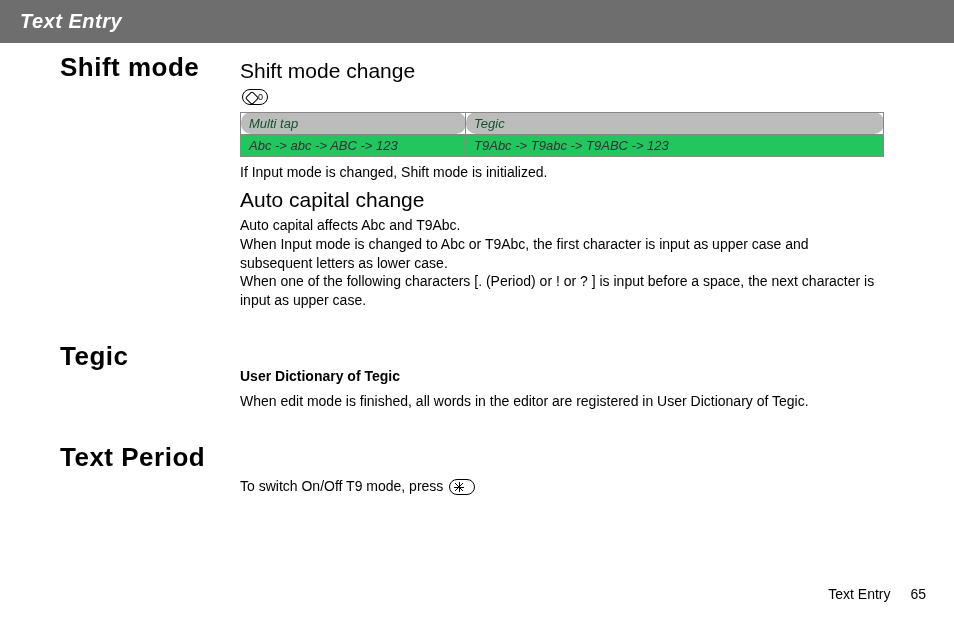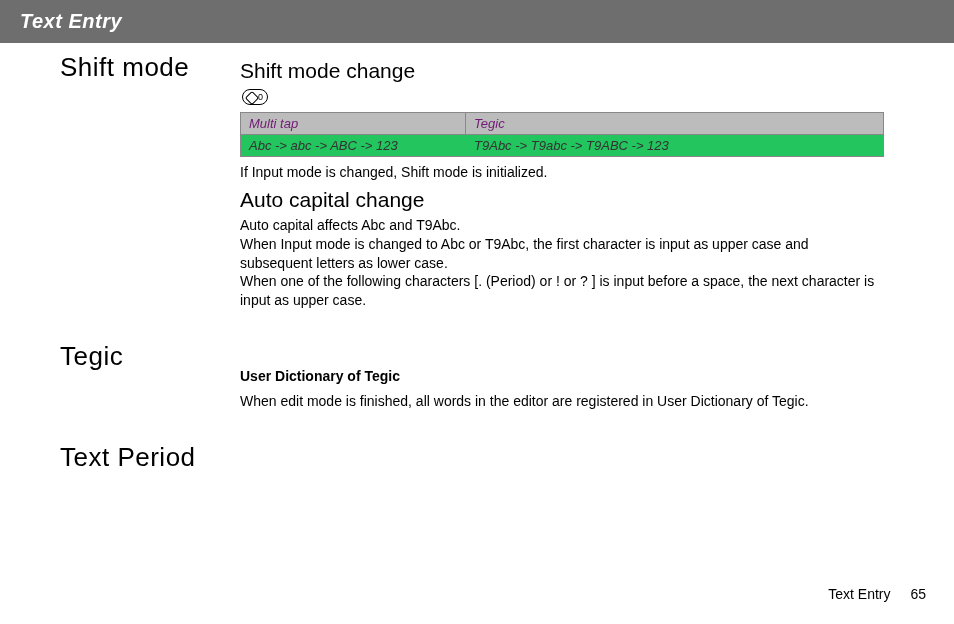--- a/index.html
+++ b/index.html
@@ -29,21 +29,21 @@
   }
   .sidecol {
     width: 180px;
     flex: 0 0 180px;
   }
   .maincol {
     flex: 1;
     padding-right: 30px;
   }
   .h1 {
-    font-weight: 400;
+    font-weight: 700;
     font-size: 26px;
     letter-spacing: 0.5px;
     line-height: 1.1;
   }
   .h2 {
     font-weight: 400;
     font-size: 21px;
     margin-top: 6px;
     margin-bottom: 4px;
   }
@@ -103,21 +103,22 @@
     margin: 6px 0;
     font-size: 13px;
   }
   table.modes td {
     border: 1px solid #888;
     padding: 3px 8px;
   }
   table.modes tr:first-child td {
     background: #bcbcbc;
     font-style: italic;
-    color: #701a75;
+    color: #14532d;
+    border-radius: 10px;
   }
   table.modes tr:last-child td {
     background: #22c55e;
     font-style: italic;
     color: #333;
   }
   table.modes td:first-child { width: 35%; }
   .footer {
     position: absolute;
     bottom: 22px;
@@ -179,20 +180,26 @@
       <div class="body">When edit mode is finished, all words in the editor are registered in User Dictionary of Tegic.</div>
     </div>
   </div>
 
   <div class="gap"></div>
 
   <div class="row">
     <div class="sidecol">
       <div class="h1">Text Period</div>
     </div>
+    <div class="maincol" style="padding-top:34px">
+      <div class="body">
+        <span>To switch On/Off T9 mode, press</span>
+        <span class="key-icon star"></span>
+      </div>
+    </div>
   </div>
 
 </div>
 
 <div class="footer">
   <span>Text Entry</span>
   <span class="pgnum">65</span>
 </div>
 
 </body></html>

